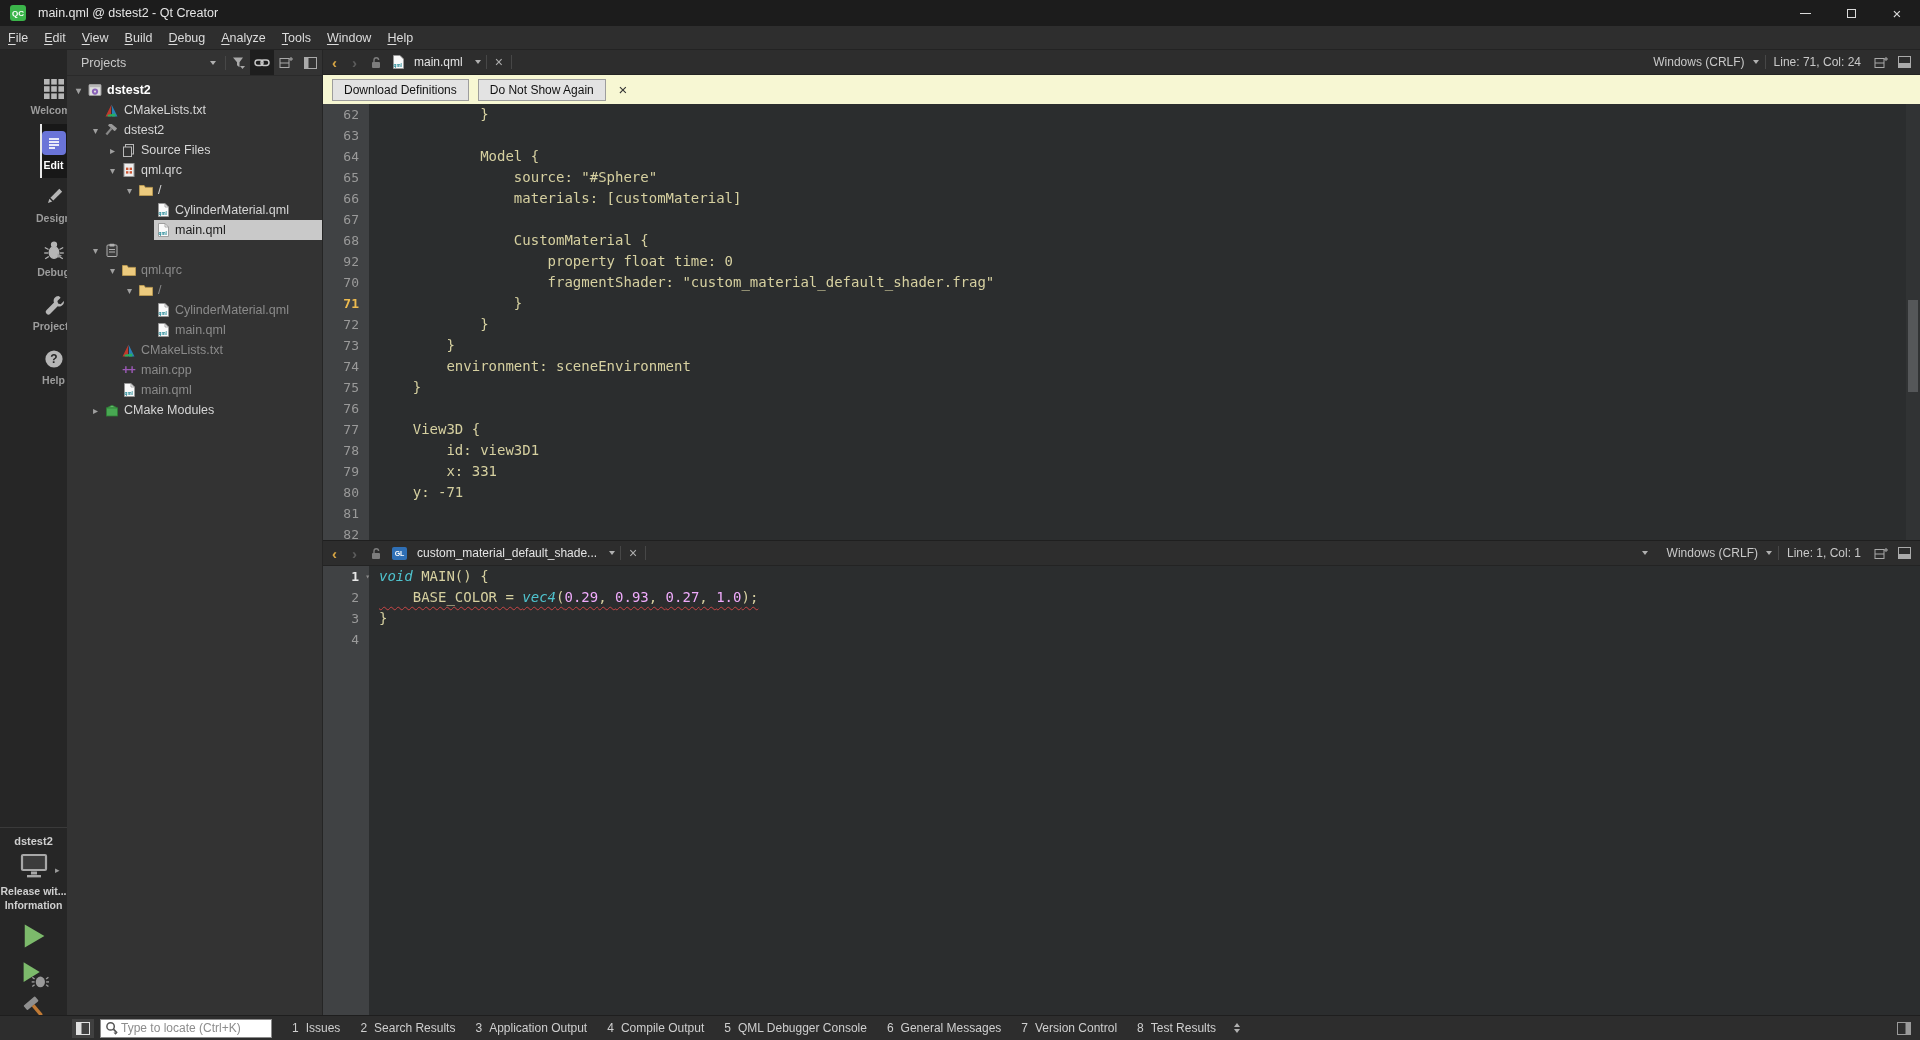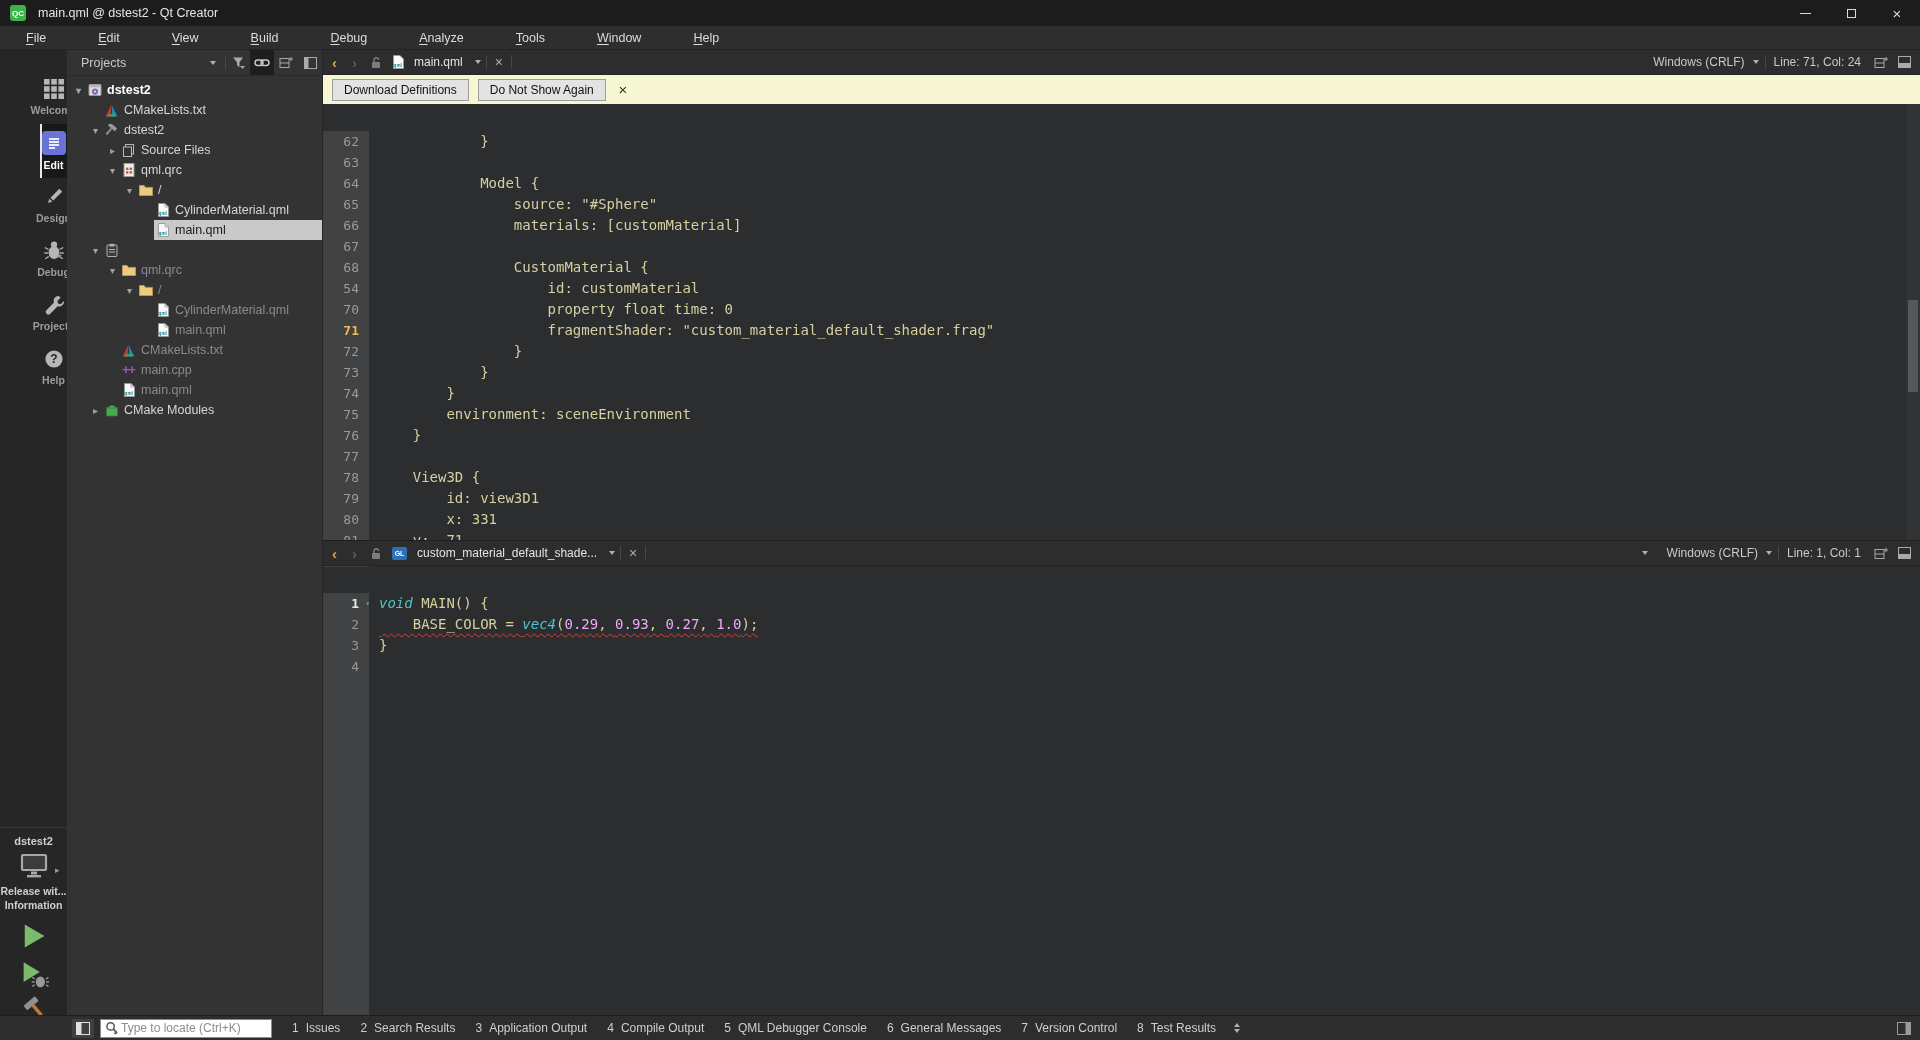--- a/index.html
+++ b/index.html
@@ -12,21 +12,21 @@
   .qc-icon { width:16px; height:16px; background:#3bb54a; border-radius:3px; margin-left:10px; display:flex; align-items:center; justify-content:center; font-size:8px; font-weight:bold; color:#fff; }
   .title-text { margin-left:12px; font-size:12.5px; color:#e6e6e6; }
   .win-controls { margin-left:auto; display:flex; height:100%; }
   .win-btn { width:46px; display:flex; align-items:center; justify-content:center; }
   .glyph-min { width:11px; height:1px; background:#dadada; }
   .glyph-max { width:9px; height:9px; border:1px solid #dadada; }
   .glyph-close { color:#dadada; font-size:15px; line-height:1; }
 
   
   .menubar { position:absolute; left:0; top:26px; right:0; height:24px; background:#2e2e2e; border-bottom:1px solid #232323; display:flex; align-items:stretch; }
-  .menu-item { padding:0 26px; font-size:12.5px; color:#dcdcdc; display:flex; align-items:center; }
+  .menu-item { padding:0 8px; font-size:12.5px; color:#dcdcdc; display:flex; align-items:center; }
   .menu-item u { text-underline-offset:2px; }
 
   
   .mode-sidebar { position:absolute; left:0; top:50px; width:67px; bottom:25px; background:#262626;padding-left:40px; }
   .mode-list { padding-top:20px; }
   .mode-item { height:54px; display:flex; flex-direction:column; align-items:center; justify-content:center; gap:4px; position:relative; }
   .mode-item.selected { background:#181818; }
   .mode-item.selected::before { content:""; position:absolute; left:0; top:0; bottom:0; width:2px; background:#e8e8e8; }
   .mode-label { font-size:10.5px; font-weight:bold; color:#9c9c9c; }
   .mode-item.selected .mode-label { color:#ffffff; }
@@ -72,21 +72,21 @@
   .eol-text, .cursor-text { color:#c9c9c9; padding:0 8px; }
   .tb-sp { width:6px; }
 
   
   .notif { position:absolute; top:25px; left:0; right:0; height:29px; background:#f7f7d3; display:flex; align-items:center; font-size:12.5px; color:#262626; }
   .notif-text { flex:1; padding-left:10px; }
   .notif-btn { background:#e3e3e3; border:1px solid #9d9d9d; color:#111; font-size:12px; font-family:"Liberation Sans",sans-serif; padding:3px 11px; margin-left:9px; }
   .notif-close { width:34px; text-align:center; font-size:15px; color:#333; }
 
   
-  .code-pane { position:absolute; left:0; right:0; overflow:hidden; background:#2b2d2e;margin-top:27px; }
+  .code-pane { position:absolute; left:0; right:0; overflow:hidden; background:#2b2d2e; }
   .code-top { top:54px; height:436px; }
   .code-bottom { top:516px; bottom:0; }
   .gutter { position:absolute; left:0; top:0; bottom:0; width:46px; background:#404244; }
   .gutter .gl { height:21px; line-height:21px; text-align:right; padding-right:10px; font-family:"DejaVu Sans Mono",monospace; font-size:13px; color:#9a9a9a; position:relative; }
   .gutter .gl.current { color:#edbb4f; font-weight:bold; }
   .gutter .gl.first { color:#e8e8e8; font-weight:bold; }
   .fold-caret { position:absolute; right:-1px; top:0; font-size:8px; color:#8a8a8a; }
   .code-lines { position:absolute; left:46px; right:0; top:0; bottom:0; }
   .cl { height:21px; line-height:21px; white-space:pre; font-family:"DejaVu Sans Mono",monospace; font-size:14px; color:#d6d0a0; padding-left:10px; }
   .kw { color:#4fc3ce; font-style:italic; }
@@ -602,21 +602,21 @@
 
   <div class="code-pane code-top">
     <div class="gutter" id="gutter-top">
         <div class="gl">62</div>
         <div class="gl">63</div>
         <div class="gl">64</div>
         <div class="gl">65</div>
         <div class="gl">66</div>
         <div class="gl">67</div>
         <div class="gl">68</div>
-        <div class="gl">54</div>
+        <div class="gl">92</div>
         <div class="gl">70</div>
         <div class="gl current">71</div>
         <div class="gl">72</div>
         <div class="gl">73</div>
         <div class="gl">74</div>
         <div class="gl">75</div>
         <div class="gl">76</div>
         <div class="gl">77</div>
         <div class="gl">78</div>
         <div class="gl">79</div>
@@ -625,21 +625,20 @@
         <div class="gl">82</div>
       </div>
     <div class="code-lines" id="lines-top">
         <div class="cl">            }</div>
         <div class="cl"></div>
         <div class="cl">            Model {</div>
         <div class="cl">                source: "#Sphere"</div>
         <div class="cl">                materials: [customMaterial]</div>
         <div class="cl"></div>
         <div class="cl">                CustomMaterial {</div>
-        <div class="cl">                    id: customMaterial</div>
         <div class="cl">                    property float time: 0</div>
         <div class="cl">                    fragmentShader: "custom_material_default_shader.frag"</div>
         <div class="cl">                }</div>
         <div class="cl">            }</div>
         <div class="cl">        }</div>
         <div class="cl">        environment: sceneEnvironment</div>
         <div class="cl">    }</div>
         <div class="cl"></div>
         <div class="cl">    View3D {</div>
         <div class="cl">        id: view3D1</div>

